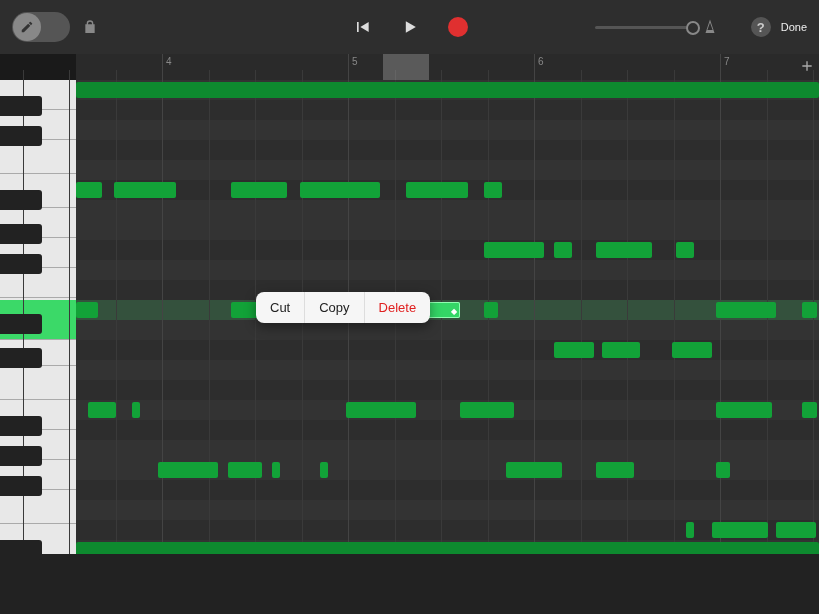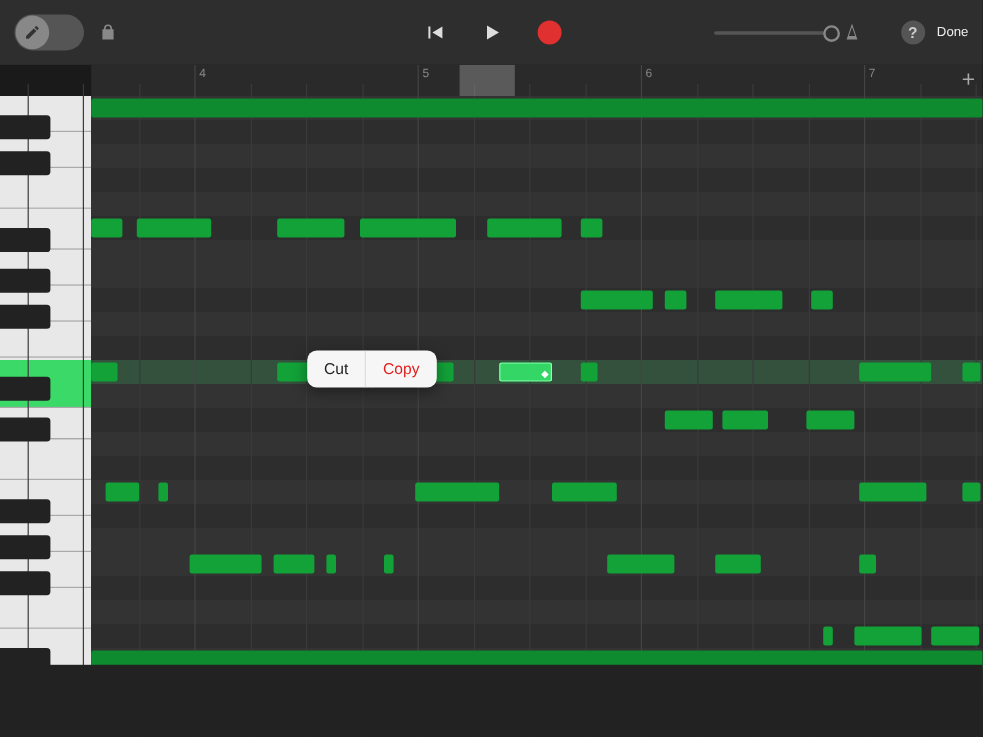--- a/index.html
+++ b/index.html
@@ -218,14 +218,15 @@
       <div class="note" style="top: 382px; height: 16px; left: 520px; width: 38px;"></div>
       <div class="note" style="top: 382px; height: 16px; left: 640px; width: 14px;"></div>
       <div class="note" style="top: 442px; height: 16px; left: 610px; width: 8px;"></div>
       <div class="note" style="top: 442px; height: 16px; left: 636px; width: 56px;"></div>
       <div class="note" style="top: 442px; height: 16px; left: 700px; width: 40px;"></div>
     </div>
   <div class="velocity-edit"></div>
   <div class="popup" style="left: 256px; top: 238px;">
     <div>Cut</div>
     <div>Copy</div>
+    <div>Delete</div>
   </div>
 </div>
 
 </body></html>

